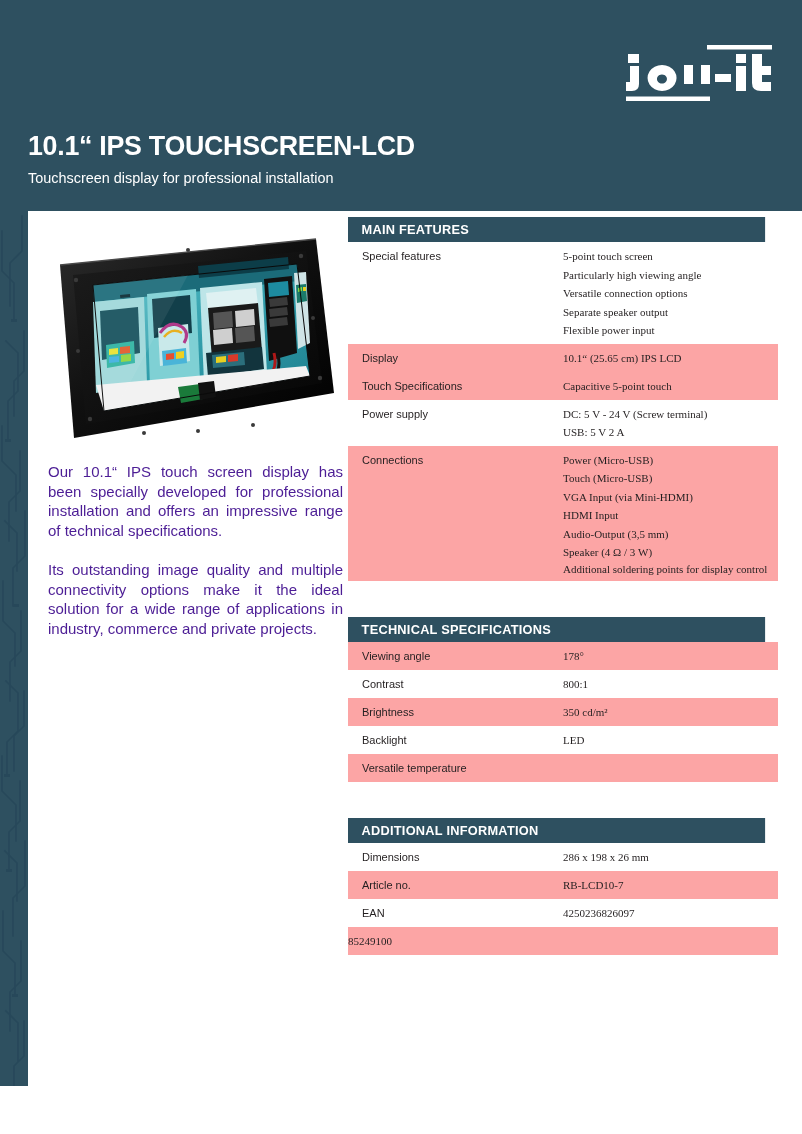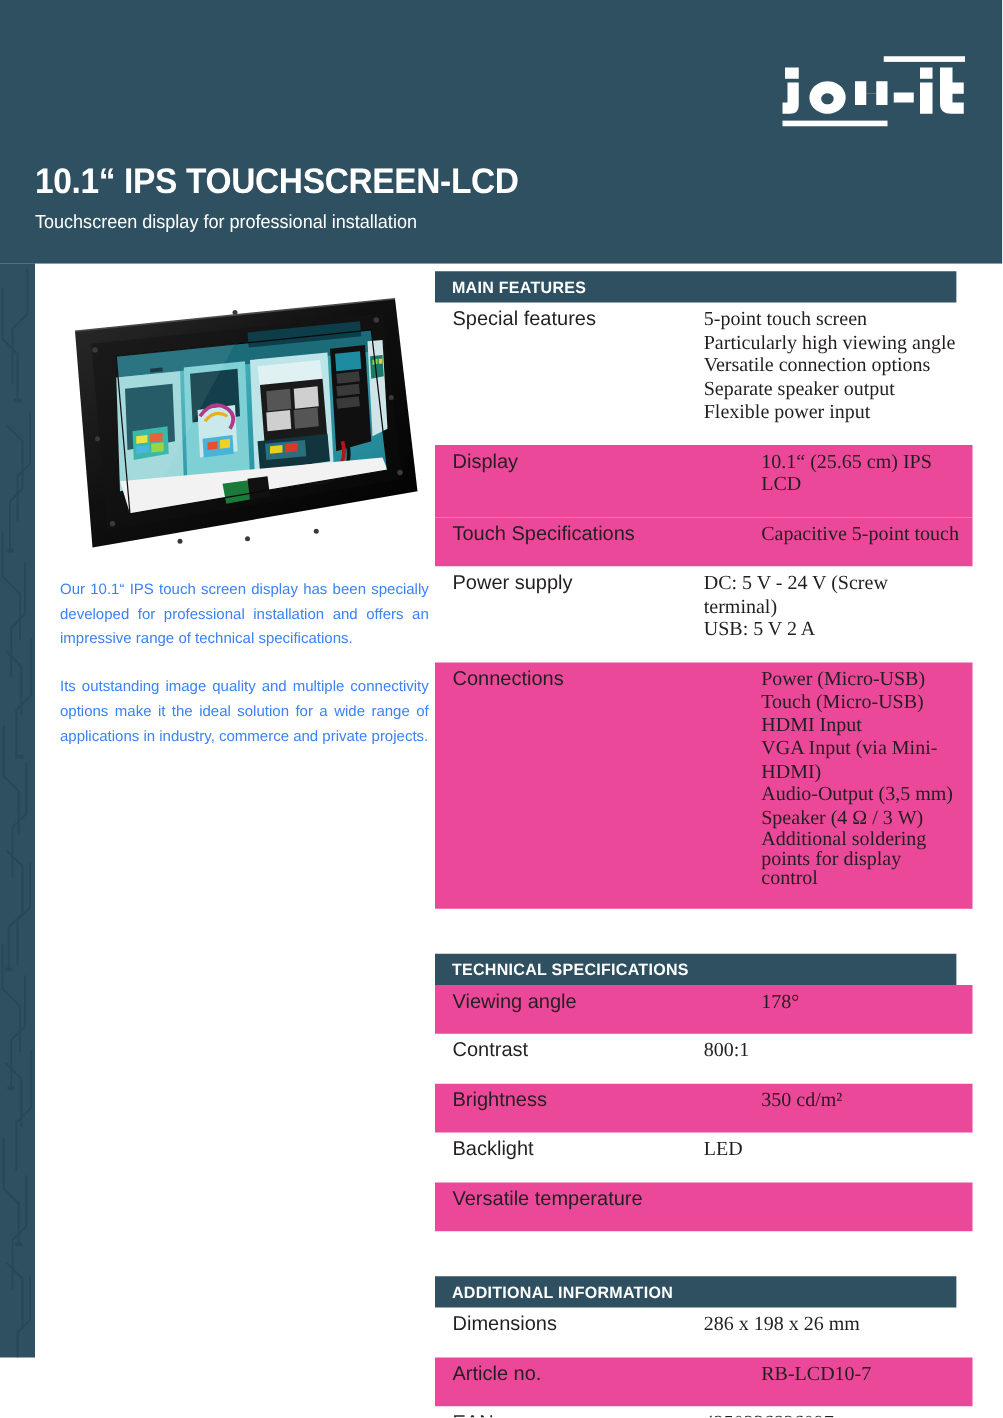--- a/index.html
+++ b/index.html
@@ -83,23 +83,23 @@
   .photo {
     position: relative;
     width: 295px; height: 215px;
     overflow: hidden;
   }
   .photo svg { display: block; width: 295px; height: 215px; }
 
   .desc {
     margin-top: 14px;
     font-family: "Liberation Sans", sans-serif;
-    font-size: 12px;
+    font-size: 15px;
     line-height: 19.6px;
-    color: #3b82f6;
+    color: #4c1d95;
     text-align: justify;
     text-justify: inter-word;
   }
   .desc p + p { margin-top: 19.6px; }
 
   
   .right-col {
     position: absolute; left: 320px; top: 6px;
     width: 430px;
   }
@@ -116,25 +116,25 @@
     height: 25px;
     line-height: 13px;
     transform: scaleX(0.97);
     transform-origin: left center;
   }
 
   .row {
     display: flex;
     align-items: flex-start;
     min-height: 28px;
-    font-size: 16px;
+    font-size: 11px;
     color: #231f20;
-    padding: 5px 0 16px 0;
-  }
-  .row.shaded { background: #ec4899; gap: 46px; }
+    padding: 5px 0 4px 0;
+  }
+  .row.shaded { background: #fca5a5; }
   .row .key {
     width: 215px;
     flex: 0 0 215px;
     padding-left: 14px;
     line-height: 18.5px;
   }
   .row .val {
     flex: 1 1 auto;
     padding-right: 8px;
     line-height: 18.5px;
@@ -350,22 +350,22 @@
             <div class="val">
               <div>DC: 5 V - 24 V (Screw terminal)</div>
               <div>USB: 5 V 2 A</div>
             </div>
           </div>
           <div class="row shaded">
             <div class="key">Connections</div>
             <div class="val">
               <div>Power (Micro-USB)</div>
               <div>Touch (Micro-USB)</div>
+              <div>VGA Input (via Mini-HDMI)</div>
               <div>HDMI Input</div>
-              <div>VGA Input (via Mini-HDMI)</div>
               <div>Audio-Output (3,5 mm)</div>
               <div>Speaker (4 Ω / 3 W)</div>
               <div class="tight">Additional soldering points for display control</div>
             </div>
           </div>
         </div>
         <div class="spec-table">
           <div class="table-head">TECHNICAL SPECIFICATIONS</div>
           <div class="row shaded">
             <div class="key">Viewing angle</div>

